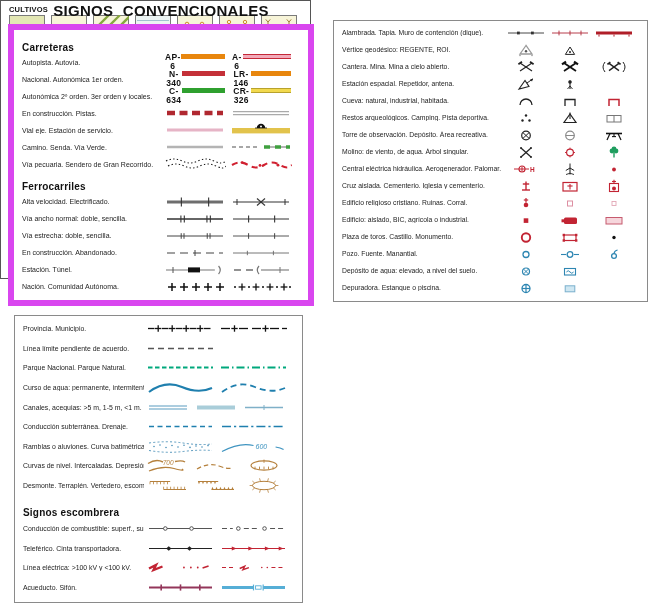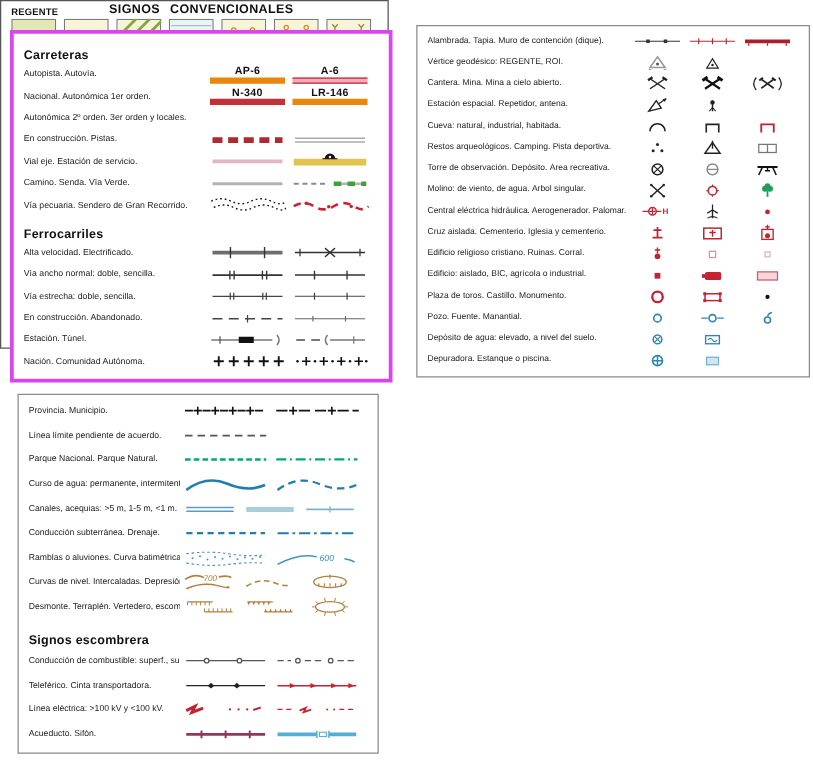--- a/index.html
+++ b/index.html
@@ -1,38 +1,38 @@
 <!DOCTYPE html>
 <html><head>
 <meta charset="utf-8">
 <style>
   html,body{margin:0;padding:0;background:#fff}
   #stage{position:relative;width:650px;height:608px;background:#fff;overflow:hidden;
          font-family:"Liberation Sans",sans-serif;color:#1a1a1a}
   .ptitle{position:absolute;text-align:center;font-weight:bold;color:#111}
-  #title1{left:8px;top:2px;width:306px;font-size:10px;word-spacing:5px;letter-spacing:.3px}
+  #title1{left:8px;top:2px;width:306px;font-size:15px;word-spacing:5px;letter-spacing:.3px}
   #cobhead{position:absolute;left:331px;top:303px;width:319px;text-align:center}
   #cobhead .cobt{font-size:14.5px;font-weight:bold;word-spacing:3px;letter-spacing:.2px;color:#111}
   #cobhead .sub{font-size:7.4px;margin-top:1px;color:#222;word-spacing:1px}
   .panel{position:absolute;background:#fff;box-sizing:border-box;display:flex;flex-direction:column;
          padding:3px 8px 5px 8px}
-  #panelA{left:8px;top:24px;width:306px;height:282px;border:3px solid #d946ef}
+  #panelA{left:8px;top:24px;width:306px;height:282px;border:6px solid #d946ef}
   #panelB{left:333px;top:20px;width:315px;height:282px;border:1px solid #8a8a8a}
   #panelC{left:14px;top:315px;width:289px;height:288px;border:1px solid #8a8a8a}
   #panelD{left:345px;top:333px;width:303px;height:273px;border:1px solid #555;display:block;padding:2px 3px}
   .lrow{flex:1;display:flex;align-items:center;min-height:0}
   .sec-h{flex:1.15;display:flex;align-items:flex-end;font-weight:bold;font-size:10px;color:#111;
          letter-spacing:.2px;padding-bottom:1px}
   .lbl{flex:1;font-size:7px;white-space:nowrap;overflow:hidden;color:#1c1c1c}
   #panelB .lbl{font-size:6.8px}
   #panelC .lbl{font-size:6.9px}
   .syms{display:flex;align-items:center;flex:none;justify-content:flex-start}
   .sym{display:inline-flex;justify-content:center;align-items:center}
   .sym svg{display:block}
-  .shield{display:flex;flex-direction:column;width:100%;padding:0 3px;box-sizing:border-box}
+  .shield{display:flex;flex-direction:row;width:100%;padding:0 3px;box-sizing:border-box}
   .shield i{font-style:normal;font-size:8.5px;font-weight:bold;text-align:center;line-height:9px;
             color:#111;letter-spacing:.3px}
   .shield b{display:block;height:5px;width:100%;margin-top:.5px}
   
   .hrow{display:flex;margin:2px 0 1px 5px}
   .sec-d{font-size:7.5px;font-weight:bold;letter-spacing:.2px;color:#111}
   .sec-d.w1{width:167px}
   .dgrid{display:grid;grid-template-columns:repeat(7,42px);margin-left:2px}
   .cell{display:flex;flex-direction:column;align-items:center}
   .swatch{width:36px;height:30px}
@@ -74,20 +74,34 @@
           <span class="sym" style="width: 66px;">
             <span class="shield">
               <i>LR-146</i>
               <b style="background:#e8860d"></b>
             </span>
           </span>
         </span>
       </div>
       <div class="lrow">
         <span class="lbl">Autonómica 2º orden. 3er orden y locales.</span>
+        <span class="syms" style="width: 138px;">
+          <span class="sym" style="width: 66px;">
+            <span class="shield">
+              <i>C-634</i>
+              <b style="background:#2fa02f"></b>
+            </span>
+          </span>
+          <span class="sym" style="width: 66px;">
+            <span class="shield">
+              <i>CR-326</i>
+              <b style="background:#f2d94e;height:3px;border-top:1px solid #b8a22c;border-bottom:1px solid #b8a22c"></b>
+            </span>
+          </span>
+        </span>
       </div>
       <div class="lrow">
         <span class="lbl">En construcción. Pistas.</span>
         <span class="syms" style="width: 138px;">
           <span class="sym" style="width: 66px;">
             <svg width="62" height="16" viewBox="0 0 62 16">
               <line x1="3" y1="8" x2="59" y2="8" stroke="#b02830" stroke-width="4.6" stroke-dasharray="8,4.5"></line>
             </svg>
           </span>
           <span class="sym" style="width: 66px;">
@@ -992,21 +1006,21 @@
               <line x1="34.5" y1="5.6" x2="34.5" y2="11.4" stroke="#56aed6" stroke-width="1.2"></line>
               <line x1="44.160000000000004" y1="5.6" x2="44.160000000000004" y2="11.4" stroke="#56aed6" stroke-width="1.2"></line>
               <rect x="36.57" y="6.8" width="5.5200000000000005" height="3.4" stroke="#56aed6" stroke-width="0.9" fill="none"></rect>
             </svg>
           </span>
         </span>
       </div>
     </section>
   <section id="panelD">
       <div class="hrow">
-        <span class="sec-d">REGENTE</span>
+        <span class="sec-d">CULTIVOS</span>
       </div>
       <div class="dgrid">
         <div class="cell">
           <div class="swatch"><svg width="36" height="30" viewBox="0 0 36 30">
               <rect x="0.5" y="0.5" width="35" height="29" stroke="#7a7a7a" stroke-width="1" fill="#e3e7b4"></rect>
             </svg></div>
           <div class="clbl">Prados</div>
         </div>
         <div class="cell">
           <div class="swatch"><svg width="36" height="30" viewBox="0 0 36 30">

